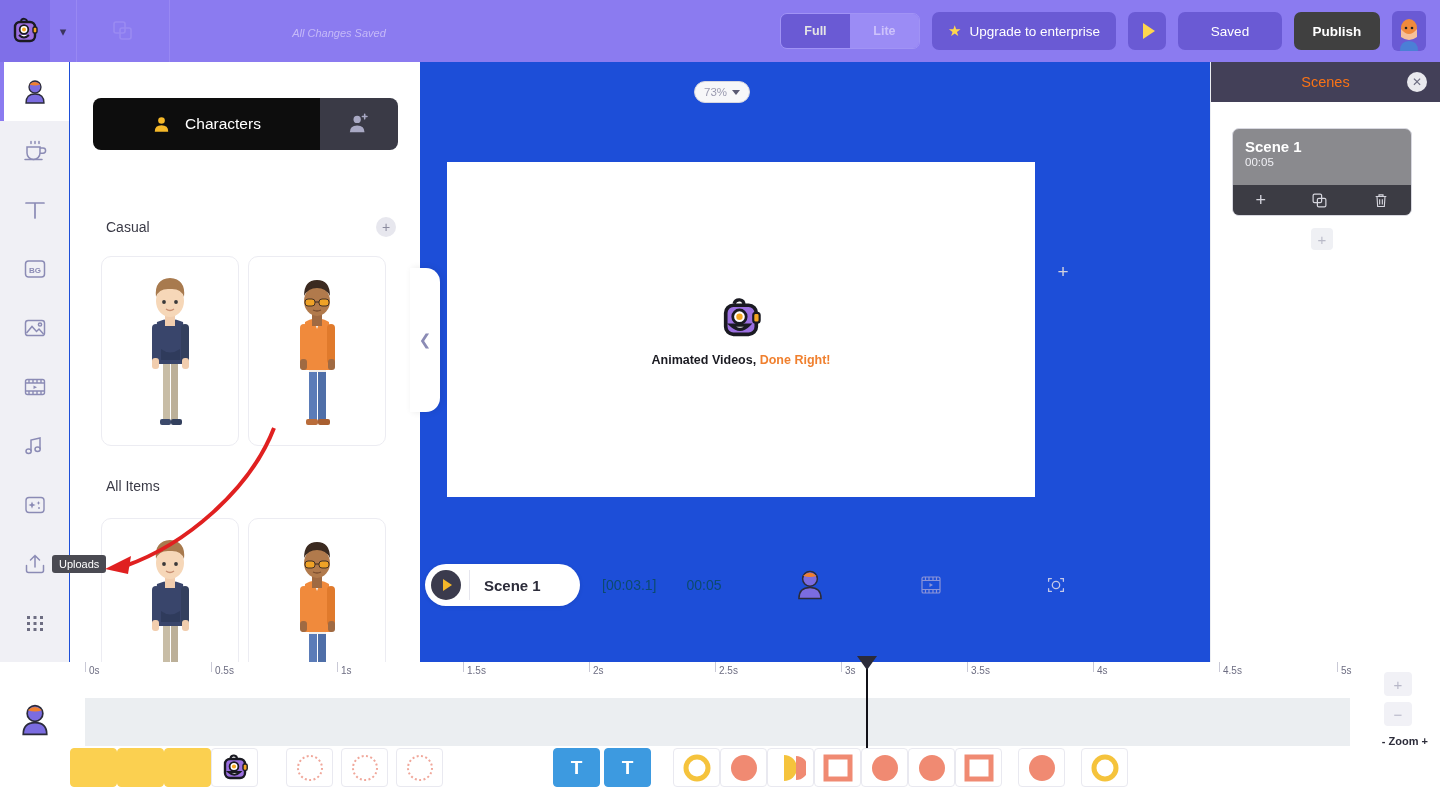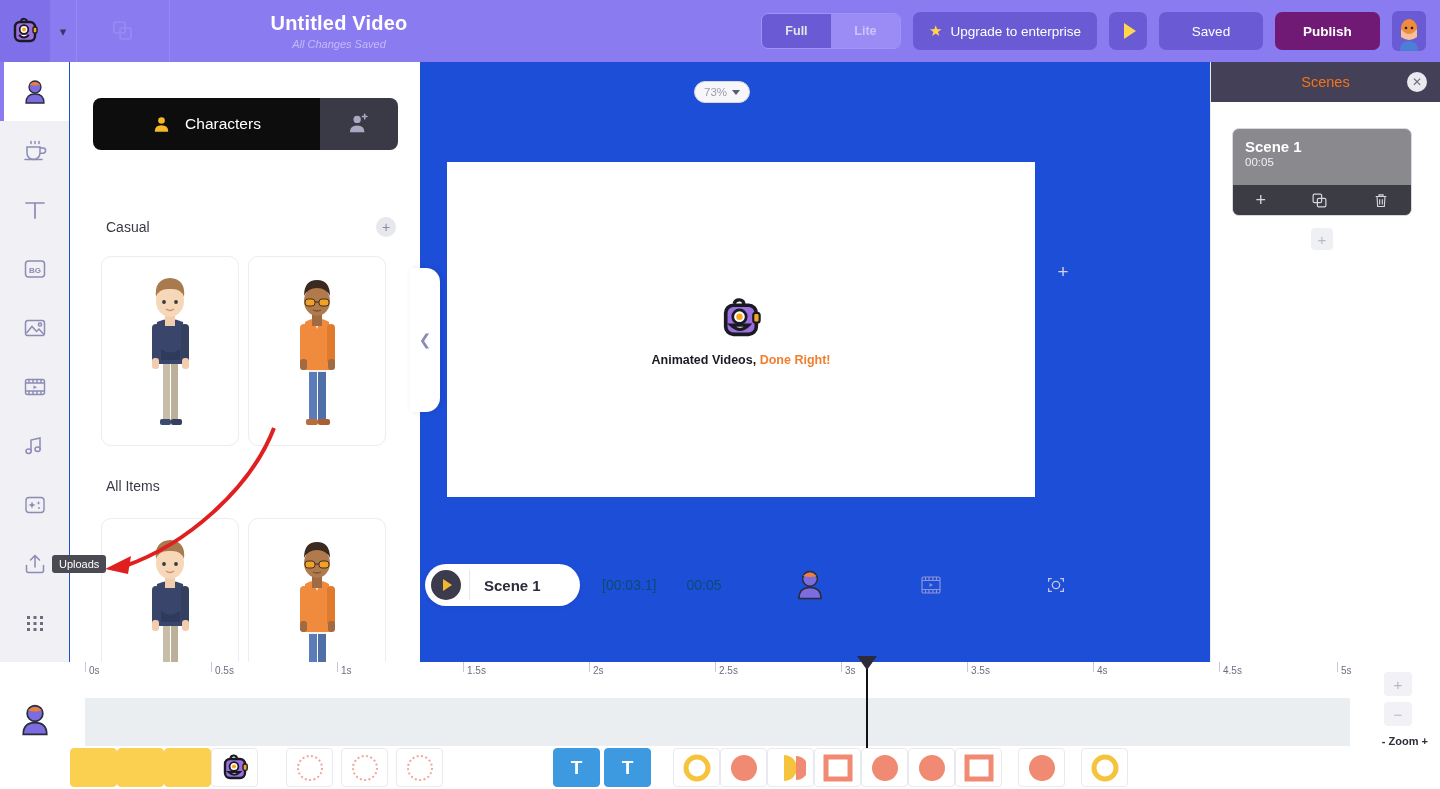--- a/index.html
+++ b/index.html
@@ -53,21 +53,21 @@
   .seg-on { background: #6a5ad4; color: #e5e5e5; }
   .seg-off { background: #9b8cf5; color: #cdc2fb; }
   .btn {
     height: 38px; border-radius: 7px; display: flex; align-items: center;
     justify-content: center; font-size: 13.5px; cursor: pointer;
     color: #fff; background: #6a5ad4; padding: 0 16px; white-space: nowrap;
   }
   .btn-upgrade { gap: 8px; font-weight: normal; }
   .btn-play { width: 38px; padding: 0; }
   .btn-share { width: 104px; }
-  .btn-publish { background: #701a75; width: 105px; font-weight: bold; }
+  .btn-publish { background: #404040; width: 86px; font-weight: bold; }
   .star { color: #ffd64d; font-size: 15px; }
   .tri-yellow {
     width: 0; height: 0; border-left: 12px solid #ffd64d;
     border-top: 8px solid transparent; border-bottom: 8px solid transparent;
     margin-left: 3px;
   }
   .hdr-avatar {
     width: 34px; height: 40px; border-radius: 6px; background: #6a5ad4;
     display: flex; align-items: flex-end; justify-content: center;
     overflow: hidden;
@@ -310,21 +310,20 @@
     <div class="hdr-chevron">▾</div>
     <div class="hdr-sep"></div>
     <div class="hdr-icon-slot">
       <svg width="24" height="24" viewBox="0 0 24 24" fill="none" stroke="#9a8bf2" stroke-width="1.6">
         <rect x="3" y="3" width="11" height="11" rx="2"></rect>
         <rect x="9" y="9" width="11" height="11" rx="2"></rect>
       </svg>
     </div>
     <div class="hdr-sep"></div>
     <div class="hdr-title-wrap">
-      <div class="hdr-title">Untitled Video</div>
       <div class="hdr-sub">All Changes Saved</div>
     </div>
 
     <div class="hdr-right">
       <div class="seg">
         <div class="seg-btn seg-on">Full</div>
         <div class="seg-btn seg-off">Lite</div>
       </div>
       <div class="btn btn-upgrade">
         <span class="star">★</span>

